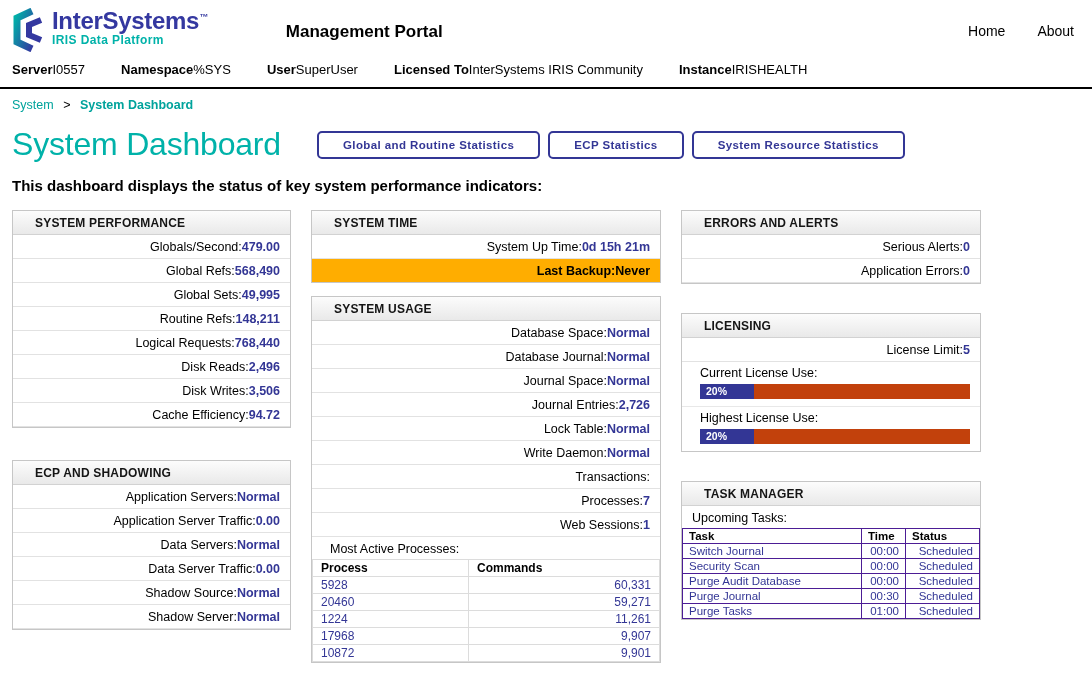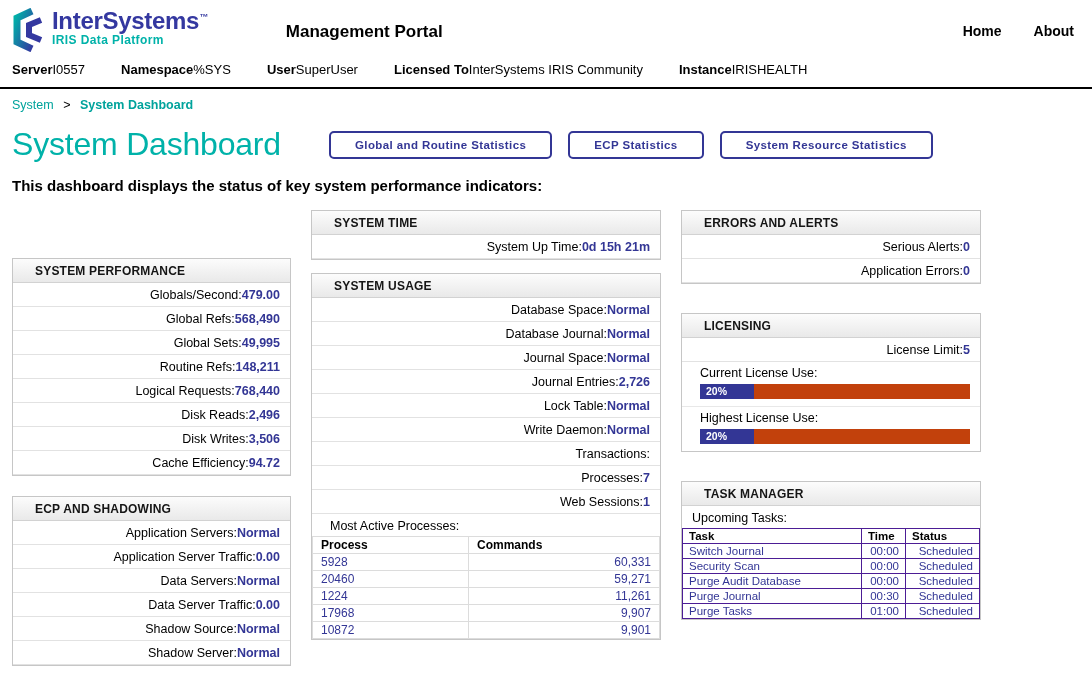--- a/index.html
+++ b/index.html
@@ -8,47 +8,47 @@
 
   
   .top-header { display:flex; align-items:center; padding:8px 18px 2px 12px; }
   .logo { display:flex; align-items:flex-start; gap:6px; }
   .logo-text { display:flex; flex-direction:column; line-height:1.05; }
   .brand { font-size:24px; font-weight:bold; color:#3438a0; letter-spacing:-0.3px; }
   .brand sup { font-size:9px; font-weight:bold; }
   .brand-sub { font-size:12px; font-weight:bold; color:#00B2A9; letter-spacing:0.4px; margin-top:1px; }
   .portal-title { font-size:17px; font-weight:bold; margin-left:78px; margin-top:4px; }
   .top-nav { margin-left:auto; display:flex; gap:32px; margin-top:2px; }
-  .top-nav a { font-size:14px; font-weight:bold; color:#000; text-decoration:none; cursor:pointer; }
+  .top-nav a { font-size:14px; font-weight:normal; color:#000; text-decoration:none; cursor:pointer; }
 
   
   .infobar { display:flex; gap:36px; padding:8px 12px 10px 12px; border-bottom:2px solid #000; font-size:13px; }
   .info-pair { display:flex; align-items:baseline; white-space:nowrap; }
   .info-label { font-weight:bold; }
 
   
   .breadcrumb { padding:9px 12px 4px 12px; font-size:12.5px; }
   .breadcrumb a { color:#00a39c; text-decoration:none; cursor:pointer; }
   .breadcrumb .sep { color:#000; margin:0 6px; }
   .breadcrumb .current { color:#00a39c; font-weight:bold; }
 
   
   .title-row { display:flex; align-items:center; padding:10px 12px 6px 12px; }
   .page-title { font-size:32px; color:#00B2A9; font-weight:400; letter-spacing:-0.2px; }
-  .btn-group { display:flex; gap:16px; margin-left:48px; }
+  .btn-group { display:flex; gap:8px; margin-left:36px; }
   .stat-btn { background:#fff; border:2px solid #333695; border-radius:5px; color:#333695;
     font-weight:bold; font-size:11.5px; letter-spacing:.4px; padding:6px 24px;
     font-family:inherit; cursor:pointer; white-space:nowrap; }
 
   .subtitle { font-size:15px; font-weight:bold; padding:8px 12px 2px 12px; }
 
   
   .dash { display:flex; gap:20px; padding:14px 23px 0 12px; align-items:flex-start; }
   .col { display:flex; flex-direction:column; }
-  .col1 { width:279px; gap:20px;margin-top:48px; }
+  .col1 { width:279px; gap:32px; }
   .col2 { width:350px; gap:13px; }
   .col3 { width:300px; gap:29px; }
 
   
   .panel { border:1px solid #c6c6c6; background:#fff; width:100%; }
   .panel-header { background:linear-gradient(#fcfcfc,#e9e9e9); border-bottom:1px solid #d2d2d2;
     font-weight:bold; font-size:12px; padding:5px 8px 4px 22px; color:#151515; letter-spacing:.2px; }
   .row { display:flex; justify-content:flex-end; align-items:center;
     padding:4px 10px 4px 18px; border-bottom:1px solid #e2e2e2; font-size:12.5px; min-height:24px; }
   .lbl { color:#000; }
@@ -216,20 +216,24 @@
     </div>
   </div>
 
   <div class="col col2">
     <div class="panel">
       <div class="panel-header">SYSTEM TIME</div>
       <div class="row">
           <span class="lbl">System Up Time:</span>
           <span class="val">0d 15h 21m</span>
         </div>
+      <div class="row alert-row">
+          <span class="lbl">Last Backup:</span>
+          <span class="val">Never</span>
+        </div>
     </div>
 
     <div class="panel">
       <div class="panel-header">SYSTEM USAGE</div>
       <div class="row">
           <span class="lbl">Database Space:</span>
           <span class="val">Normal</span>
         </div>
       <div class="row">
           <span class="lbl">Database Journal:</span>

